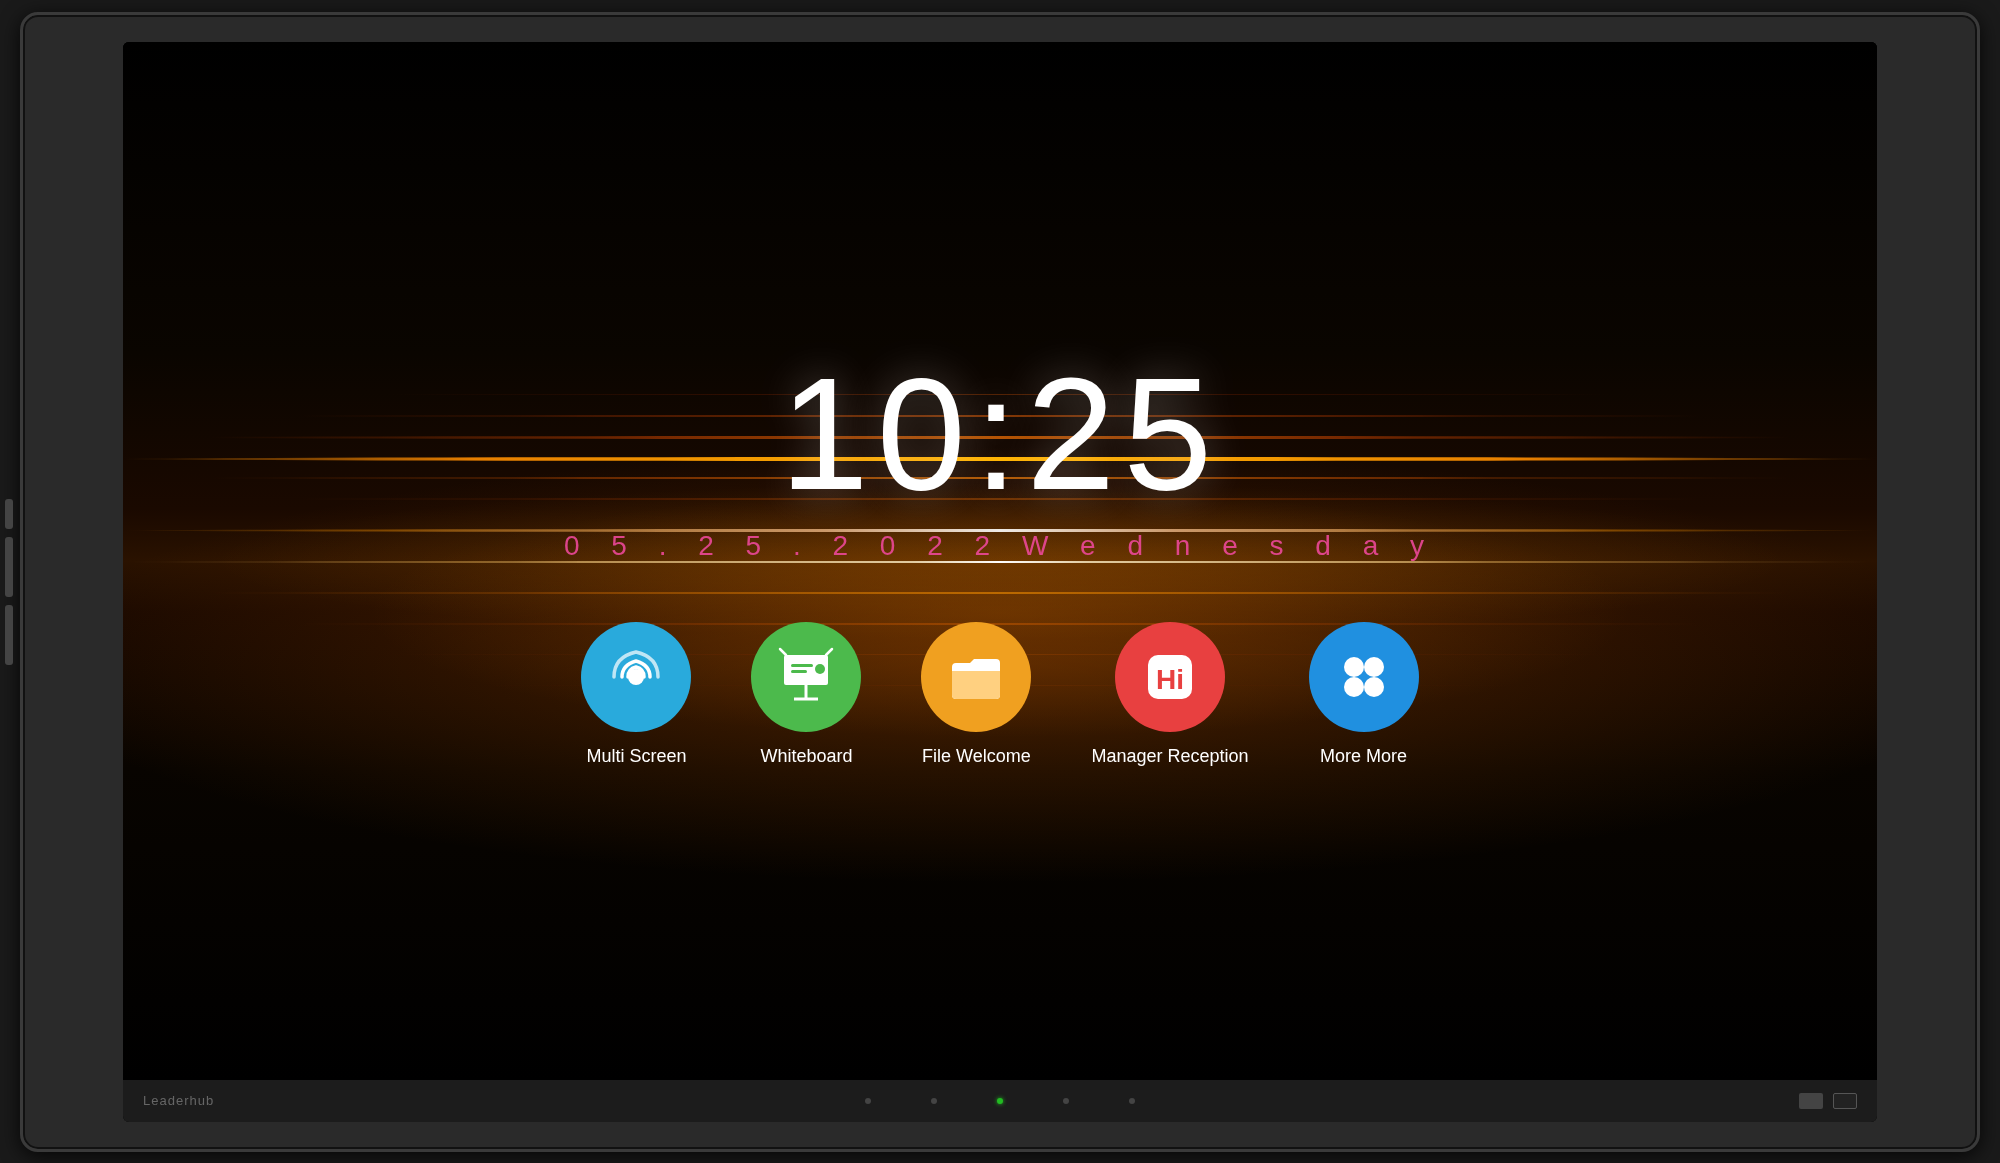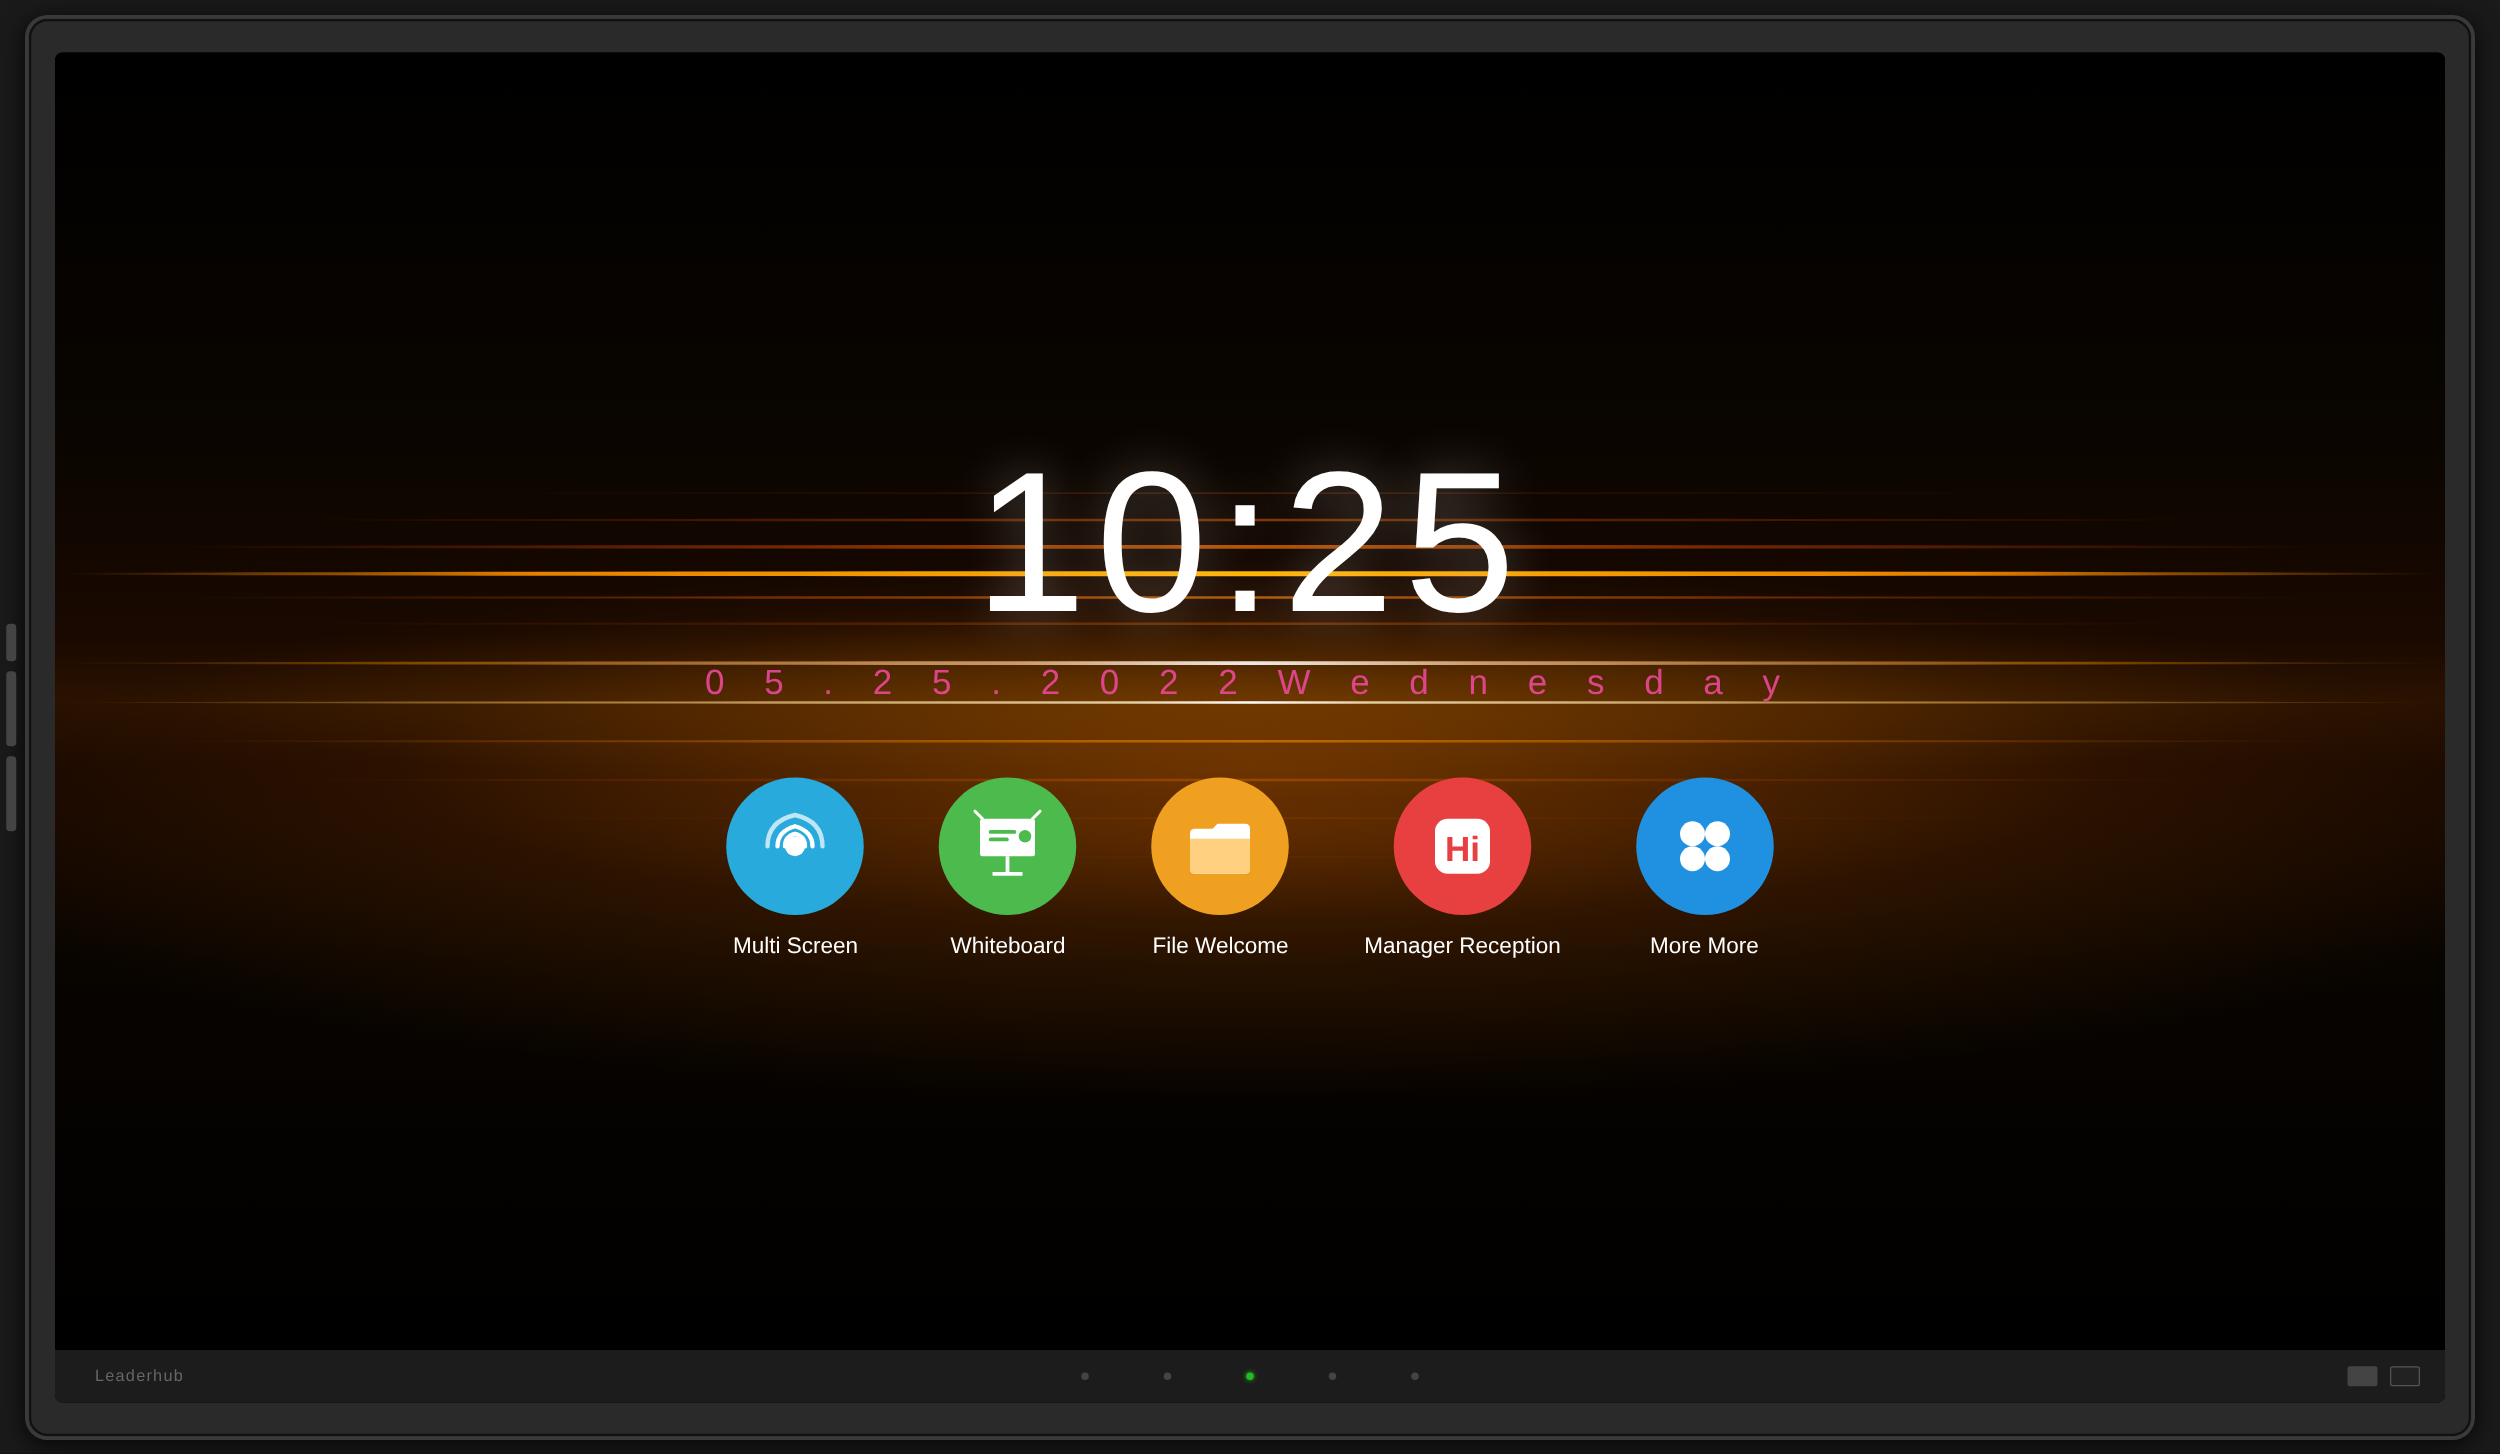--- a/index.html
+++ b/index.html
@@ -22,21 +22,21 @@
       border: 3px solid #3a3a3a;
       display: flex;
       flex-direction: column;
       align-items: center;
       justify-content: center;
       position: relative;
       box-shadow: inset 0 0 0 2px #111, 0 4px 20px rgba(0,0,0,0.8);
     }
 
     .monitor-bezel {
-      width: 1912px;
+      width: 1754px;
       height: 1080px;
       background: #000;
       border-radius: 6px;
       overflow: hidden;
       position: relative;
       display: flex;
       flex-direction: column;
     }
 
     
@@ -176,21 +176,21 @@
       width: 60px;
       height: 60px;
     }
 
     
     .bottom-bar {
       height: 42px;
       background: #1c1c1c;
       display: flex;
       align-items: center;
-      padding: 0 32px;
+      padding: 0 20px;
       position: relative;
     }
 
     .brand-logo {
       font-family: 'Arial', sans-serif;
       font-size: 13px;
       color: #666;
       letter-spacing: 1px;
     }
 

